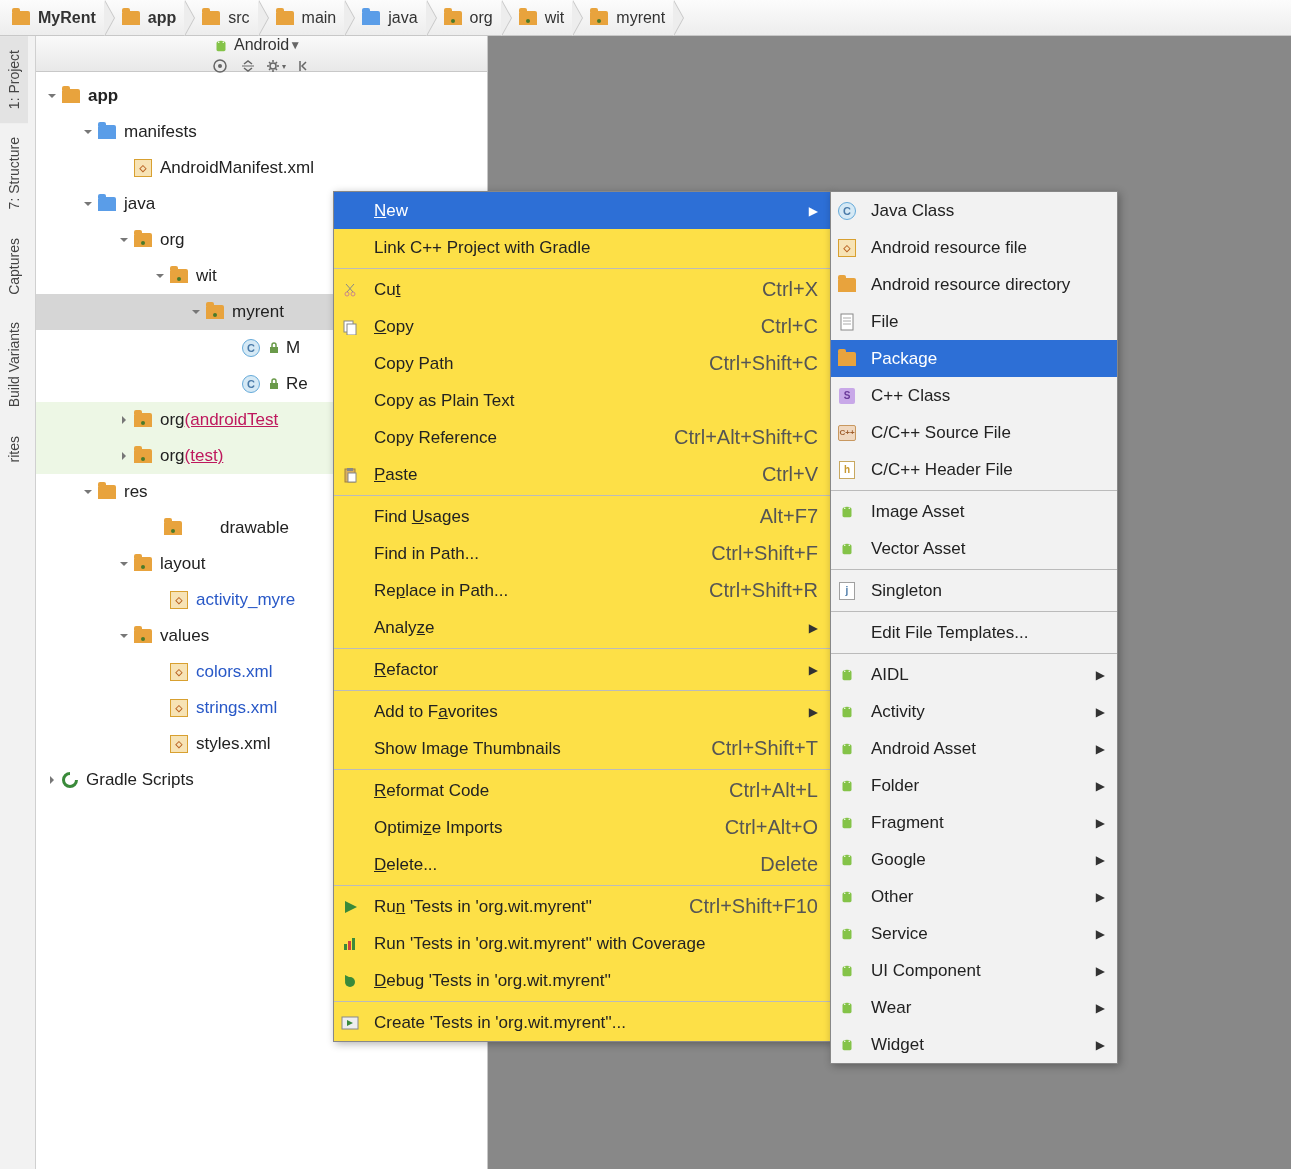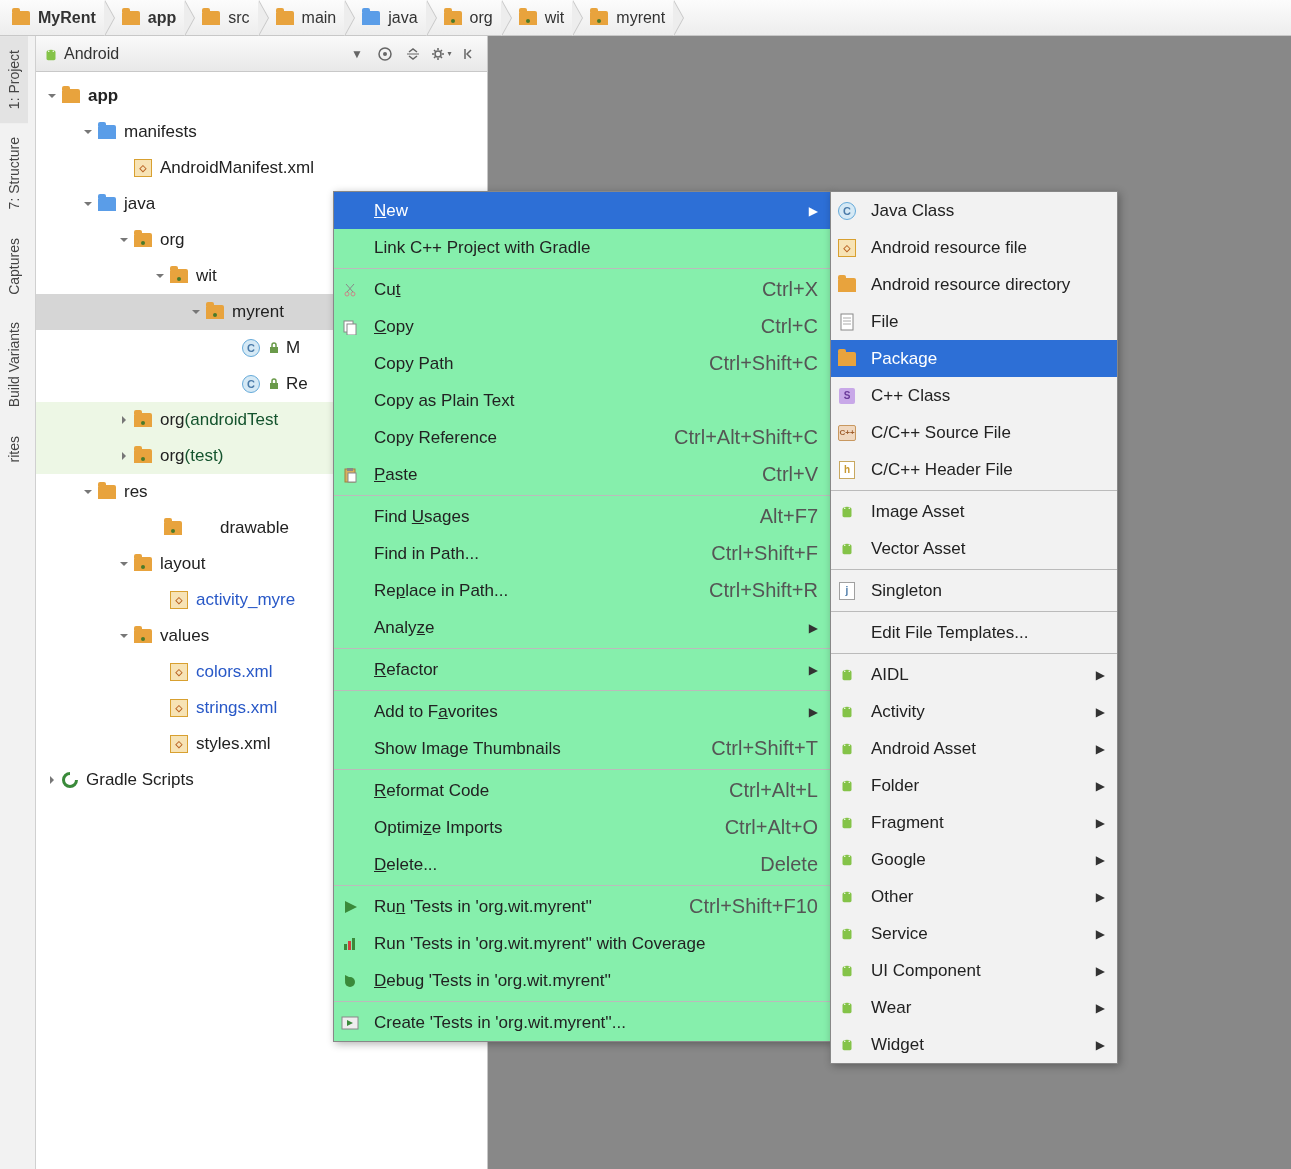--- a/index.html
+++ b/index.html
@@ -16,45 +16,45 @@
     
     .left-tabs { position: absolute; left: 0; top: 36px; width: 36px; height: calc(100% - 36px); background: #f2f2f2; border-right: 1px solid #d0d0d0; }
     .vtab { writing-mode: vertical-rl; transform: rotate(180deg); padding: 14px 6px; font-size: 14px; color: #444; display: flex; align-items: center; gap: 6px; cursor: pointer; }
     .vtab.active { background: #e3e3e3; }
     
     
     .main-area { position: absolute; left: 36px; top: 36px; right: 0; bottom: 0; display: flex; }
     
     
     .project-panel { width: 452px; background: #fff; border-right: 1px solid #c8c8c8; display: flex; flex-direction: column; }
-    .panel-header { height: 36px; background: linear-gradient(#fafafa, #e8e8e8); border-bottom: 1px solid #c8c8c8; display: flex; align-items: center; padding: 0 6px; }
+    .panel-header { height: 36px; background: linear-gradient(#fafafa, #e8e8e8); border-bottom: 1px solid #c8c8c8; display: flex; align-items: center; padding: 0 6px; flex-direction: column; }
     .view-selector { display: flex; align-items: center; flex: 1; }
     .view-selector-label { margin-left: 6px; font-size: 16px; color: #333; flex: 1; }
     .view-selector-arrow { margin-right: 10px; color: #666; font-size: 12px; }
     .panel-tools { display: flex; gap: 4px; }
     .tool-btn { width: 24px; height: 24px; display: flex; align-items: center; justify-content: center; cursor: pointer; }
     
     
     .tree { flex: 1; overflow: auto; padding-top: 6px; }
     .tree-row { display: flex; align-items: center; height: 36px; padding-left: 4px; cursor: pointer; }
     .tree-row.selected { background: #d6d6d6; }
     .tree-row.highlight { background: #edf7e5; }
     .tree-arrow { width: 16px; height: 16px; display: flex; align-items: center; justify-content: center; margin-right: 2px; }
     .tree-arrow svg { fill: #888; }
     .tree-icon { margin-right: 8px; display: flex; align-items: center; }
     .tree-label { font-size: 17px; color: #222; }
     .tree-label.bold { font-weight: bold; }
     .tree-label.link { color: #2858c7; }
-    .tree-label.dim { color: #14532d; }
+    .tree-label.dim { color: #be185d; text-decoration: underline; }
     
     
     .editor-area { flex: 1; background: #888; }
     
     
-    .context-menu { position: absolute; background: #86efac; border: 1px solid #888; box-shadow: 2px 2px 8px rgba(0,0,0,0.3); z-index: 100; }
+    .context-menu { position: absolute; background: #fde047; border: 1px solid #888; box-shadow: 2px 2px 8px rgba(0,0,0,0.3); z-index: 100; }
     .menu-item { display: flex; align-items: center; height: 37px; padding: 0 12px 0 8px; cursor: pointer; }
     .menu-item.highlighted { background: #2d6fd6; color: #fff; }
     .menu-item.highlighted .menu-label { color: #fff; }
     .menu-icon { width: 24px; display: flex; align-items: center; justify-content: center; margin-right: 8px; }
     .menu-label { flex: 1; font-size: 17px; color: #222; }
     .menu-shortcut { font-size: 20px; color: #555; margin-left: 20px; }
     .menu-arrow { margin-left: 12px; color: #333; font-size: 12px; }
     .menu-item.highlighted .menu-arrow { color: #fff; }
     .menu-sep { height: 1px; background: #bbb; margin: 2px 0; }
     .underline { text-decoration: underline; }

